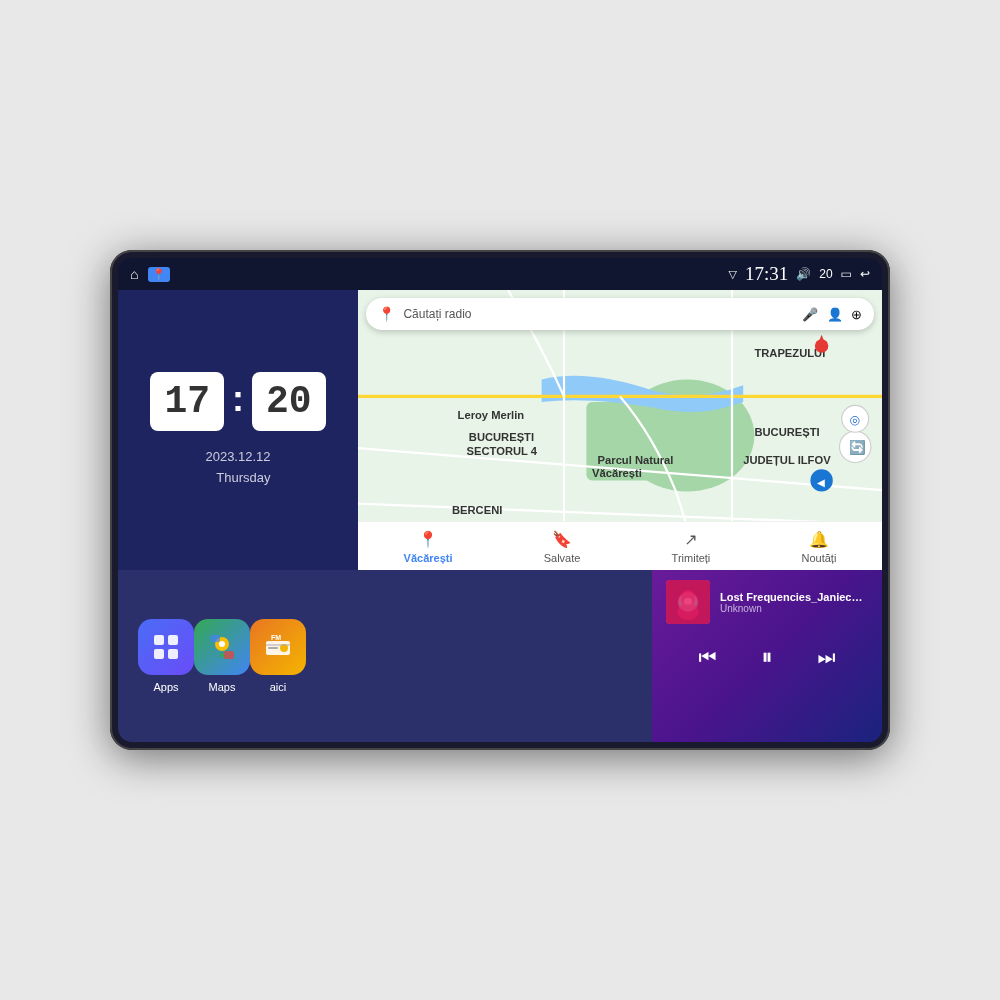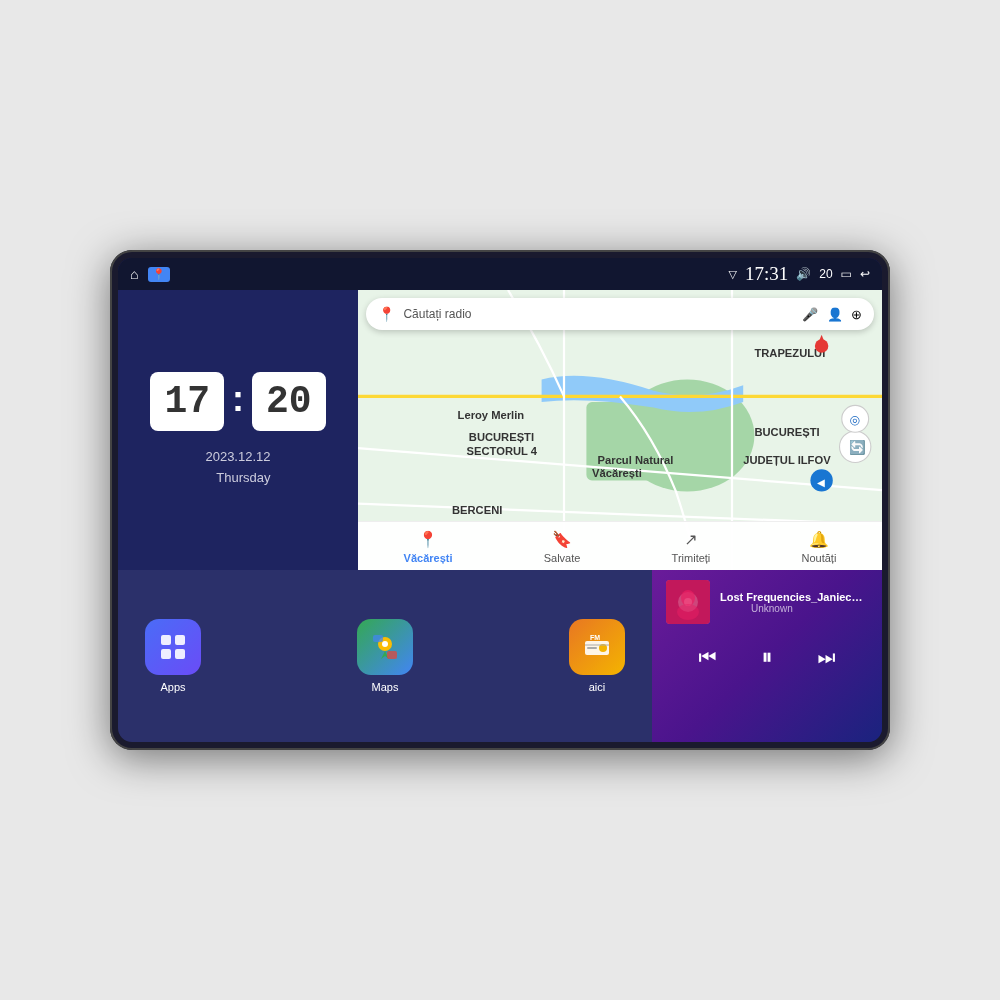--- a/index.html
+++ b/index.html
@@ -205,22 +205,22 @@
       display: flex;
       min-height: 0;
     }
 
     
     .apps-area {
       flex: 1;
       background: rgba(255,255,255,0.08);
       display: flex;
       align-items: center;
-      justify-content: space-between;
-      padding: 10px 27px;
+      justify-content: flex-start;
+      padding: 10px 20px;
     }
 
     .app-icon-item {
       display: flex;
       flex-direction: column;
       align-items: center;
       gap: 6px;
       cursor: pointer;
     }
 
@@ -287,21 +287,20 @@
       font-size: 11px;
       font-weight: 600;
       white-space: nowrap;
       overflow: hidden;
       text-overflow: ellipsis;
     }
 
     .music-artist {
       color: rgba(255,255,255,0.65);
       font-size: 10px;
-      margin-left: 31px;
     }
 
     .music-controls {
       display: flex;
       align-items: center;
       justify-content: space-around;
       padding: 4px 10px;
     }
 
     .ctrl-btn {

